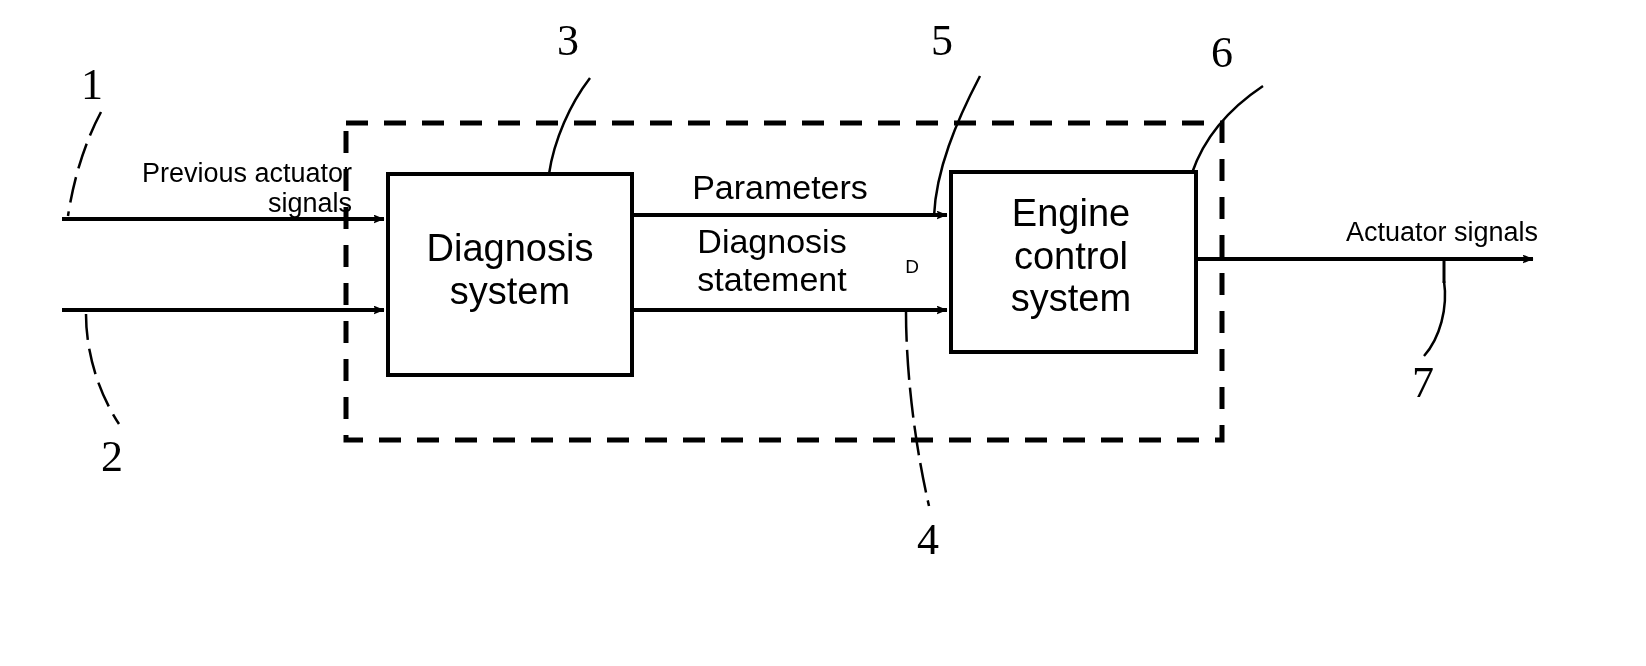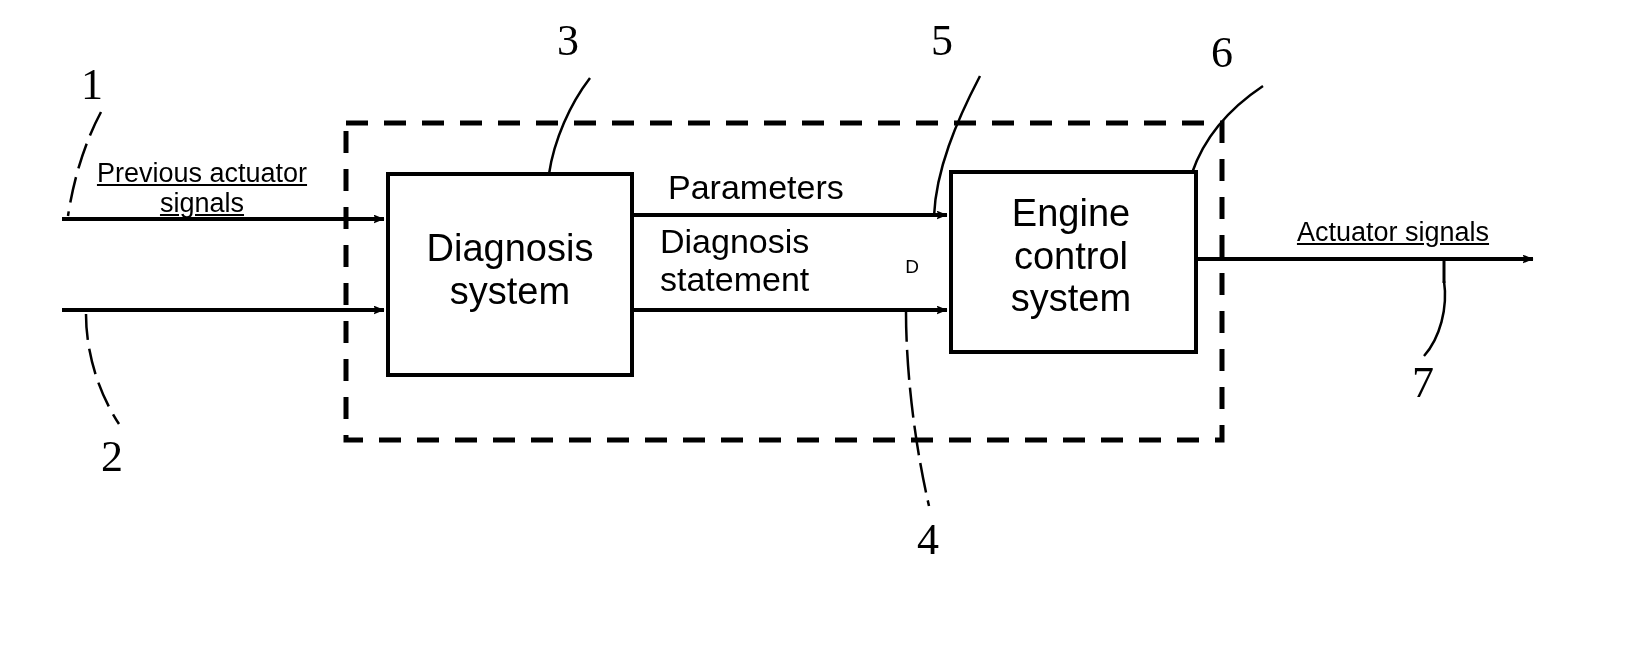--- a/index.html
+++ b/index.html
@@ -27,30 +27,29 @@
   }
   .txt {
     position: absolute;
     color: #000000;
     white-space: pre;
     line-height: 1.12;
     font-family: "Liberation Sans", sans-serif;
   }
   .signal-label {
     font-size: 27px;
-    text-align: center;
-    text-decoration: underline;
+    text-align: right;
   }
   .box-label {
     font-size: 38px;
     text-align: center;
   }
   .flow-label {
     font-size: 34px;
-    text-align: left;
+    text-align: center;
   }
   .ref-num {
     font-size: 44px;
     font-family: "Liberation Serif", serif;
     text-align: center;
   }
   .tiny-label {
     font-size: 19px;
     text-align: center;
   }

